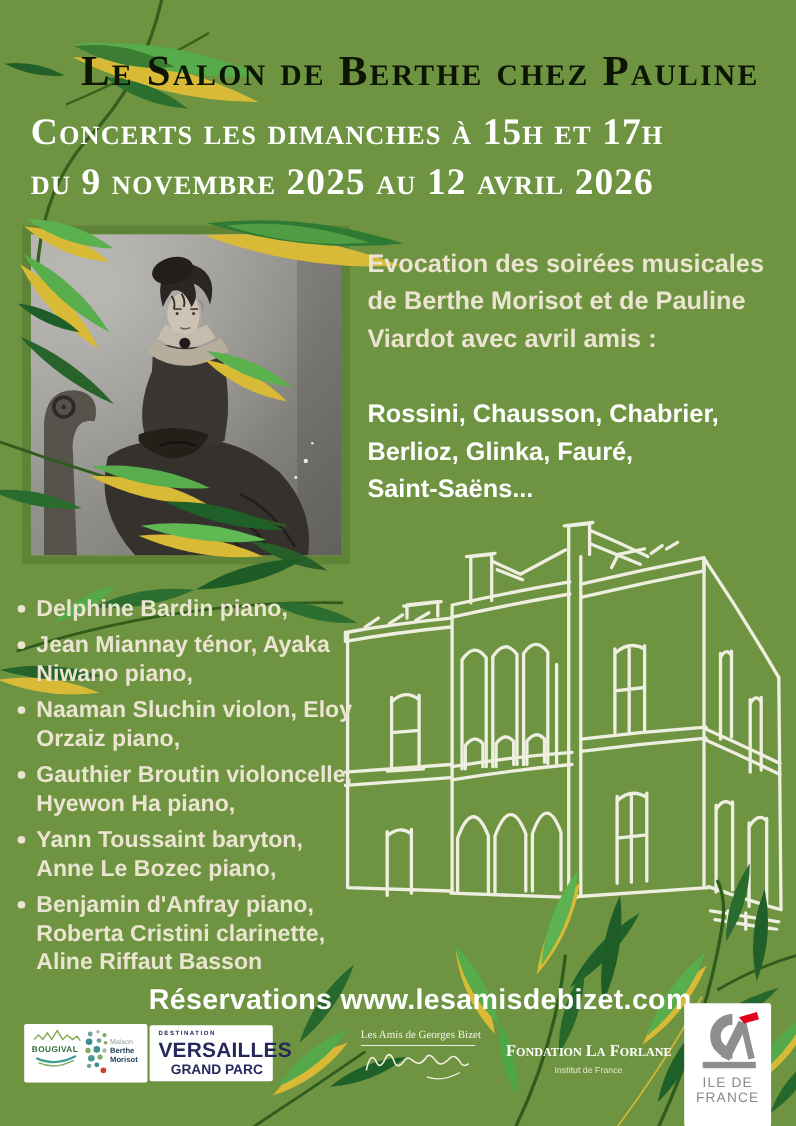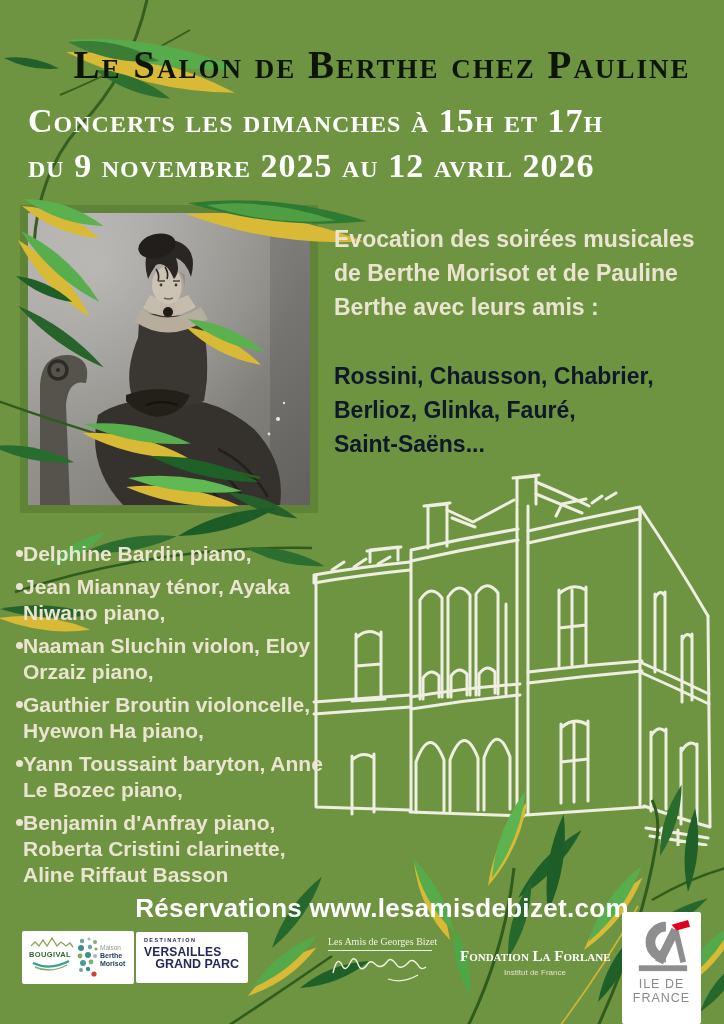--- a/index.html
+++ b/index.html
@@ -28,40 +28,40 @@
     font-weight:700;font-size:34px;line-height:45px;letter-spacing:1px;
     color:#ffffff;white-space:nowrap;
   }
   
   .intro{
     position:absolute;left:334px;top:222px;z-index:3;
     font-size:23px;line-height:34px;font-weight:700;color:#ebe4d1;white-space:nowrap;
   }
   .composers{
     position:absolute;left:334px;top:359px;z-index:3;
-    font-size:23px;line-height:34px;font-weight:700;color:#0f172a;white-space:nowrap;
+    font-size:23px;line-height:34px;font-weight:700;color:#ffffff;white-space:nowrap;
   }
   
   .performers{position:absolute;left:16px;top:541px;width:312px;z-index:3;
               margin:0;padding:0;list-style:none;}
-  .performer{display:flex;margin-bottom:7px;
+  .performer{display:flex;gap:10px;margin-bottom:7px;
              font-size:21px;line-height:26px;font-weight:700;color:#ebe4d1;}
   .dot{flex:none;width:7px;height:7px;border-radius:50%;background:#ebe4d1;margin-top:9px;}
   
   .reservations{
     position:absolute;left:0;right:0;top:893px;z-index:4;text-align:center;
     font-size:26px;font-weight:700;color:#ffffff;letter-spacing:.3px;
   }
   
   .logobox{position:absolute;background:#ffffff;border-radius:2px;z-index:4;}
   .box-left{left:22px;top:931px;width:112px;height:53px;display:flex;
             align-items:center;justify-content:space-around;padding:2px 3px;}
   .box-versailles{left:136px;top:932px;width:112px;height:51px;padding:5px 7px 0 8px;}
   .vers-kicker{font-size:5.5px;font-weight:700;letter-spacing:1.4px;color:#26275c;}
-  .vers-line1{font-size:12px;font-weight:700;letter-spacing:.2px;color:#26275c;margin-top:2px;}
+  .vers-line1{font-size:19px;font-weight:700;letter-spacing:.2px;color:#26275c;margin-top:2px;}
   .vers-line2{font-size:12.5px;font-weight:700;color:#26275c;text-align:right;margin-top:-2px;padding-right:2px;}
   .bizet{position:absolute;left:328px;top:936px;width:104px;z-index:4;text-align:center;}
   .bizet-label{font-family:"Liberation Serif",serif;font-size:10px;color:#f4f1e4;
                white-space:nowrap;border-bottom:1px solid rgba(255,255,255,.85);padding-bottom:3px;}
   .forlane{position:absolute;left:460px;top:948px;width:150px;z-index:4;text-align:center;}
   .forlane-name{font-family:"Liberation Serif",serif;font-variant:small-caps;font-weight:700;
                 font-size:15px;color:#ffffff;white-space:nowrap;}
   .forlane-sub{font-size:8px;color:#e6e1cd;margin-top:3px;}
   .box-ca{left:622px;top:912px;width:79px;height:112px;display:flex;flex-direction:column;
           align-items:center;padding-top:6px;}
@@ -266,21 +266,21 @@
   <div class="subtitle">
 
   <div>Concerts les dimanches à 15h et 17h</div>
       <div>du 9 novembre 2025 au 12 avril 2026</div>
     </div>
 
   <div class="intro">
 
   <div>Evocation des soirées musicales</div>
       <div>de Berthe Morisot et de Pauline</div>
-      <div>Berthe avec leurs amis :</div>
+      <div>Viardot avec avril amis :</div>
     </div>
   <div class="composers">
 
   <div>Rossini, Chausson, Chabrier,</div>
       <div>Berlioz, Glinka, Fauré,</div>
       <div>Saint-Saëns...</div>
     </div>
 
   <ul class="performers">
 

